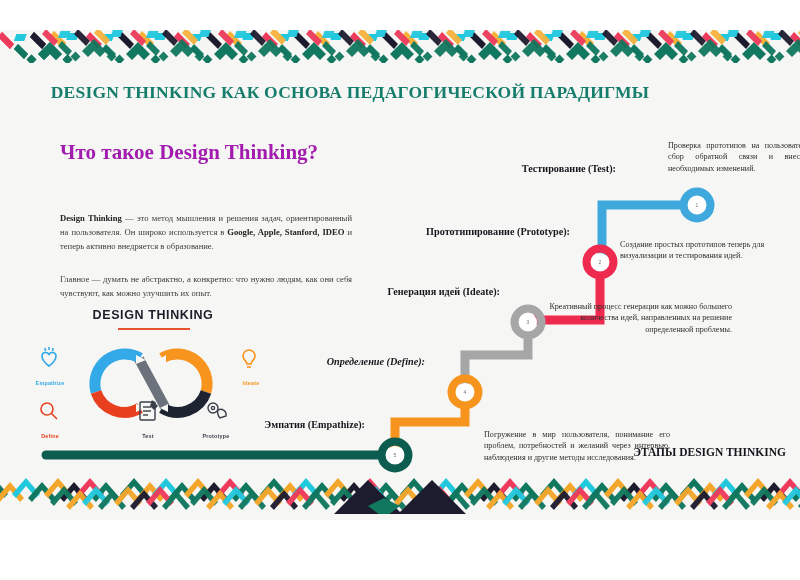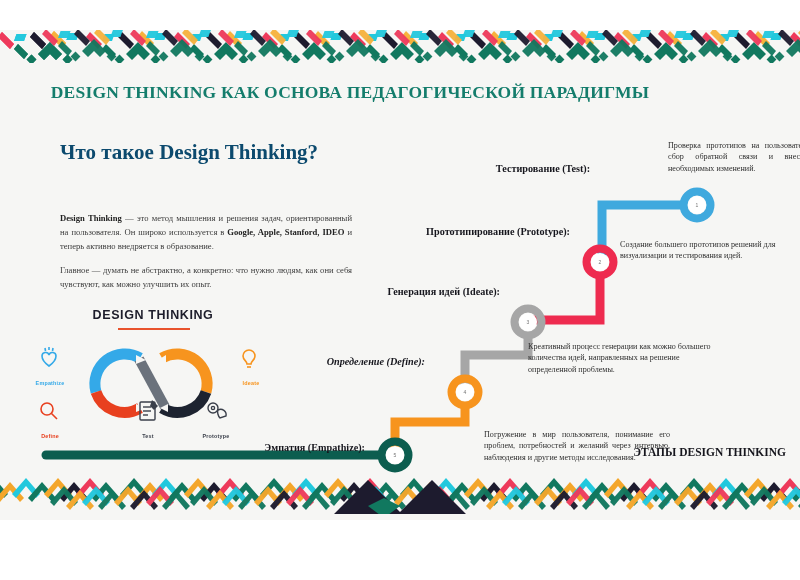--- a/index.html
+++ b/index.html
@@ -42,35 +42,35 @@
     white-space: nowrap;
   }
 
   
   .subtitle {
     position: absolute;
     left: 60px; top: 110px;
     font-family: "Liberation Serif", serif;
     font-weight: bold;
     font-size: 21px;
-    color: #0c4a6e;
+    color: #a21caf;
     text-align: right;
   }
   .body-text {
     position: absolute;
     left: 60px; top: 182px;
     width: 292px;
     font-family: "Liberation Serif", serif;
     font-size: 8.6px;
     line-height: 1.62;
     color: #3b3b3b;
     text-align: justify;
   }
   .body-text b { font-weight: bold; color: #222; }
-  .body-text p + p { margin-top: 10px; }
+  .body-text p + p { margin-top: 19px; }
 
   
   .logo-block {
     position: absolute;
     left: 18px; top: 278px;
     width: 270px; height: 125px;
   }
   .logo-title {
     position: absolute;
     left: 0; top: 0; width: 270px;
@@ -273,29 +273,29 @@
     <circle cx="395" cy="425" r="13.5" fill="none" stroke="#0c5d4f" stroke-width="8"></circle>
     <circle cx="395" cy="425" r="9" fill="#ffffff"></circle>
   </svg>
 
   <div class="node-num" style="left:687px; top:172px; width:20px;">1</div>
   <div class="node-num" style="left:590px; top:229px; width:20px;">2</div>
   <div class="node-num" style="left:518px; top:289px; width:20px;">3</div>
   <div class="node-num" style="left:455px; top:359px; width:20px;">4</div>
   <div class="node-num" style="left:385px; top:422px; width:20px;">5</div>
 
-  <div class="stage-label" style="left:443px; top:133px; width:200px;text-align:center;">Тестирование (Test):</div>
+  <div class="stage-label" style="left:416px; top:133px; width:200px;">Тестирование (Test):</div>
   <div class="stage-label" style="left:320px; top:196px; width:250px;">Прототипирование (Prototype):</div>
   <div class="stage-label" style="left:300px; top:256px; width:200px;text-align:right;">Генерация идей (Ideate):</div>
   <div class="stage-label" style="left:230px; top:326px; width:195px;font-style:italic;">Определение (Define):</div>
-  <div class="stage-label" style="left:180px; top:389px; width:185px;margin-top:23px;">Эмпатия (Empathize):</div>
+  <div class="stage-label" style="left:180px; top:389px; width:185px;">Эмпатия (Empathize):</div>
 
   <div class="stage-desc" style="left:668px; top:110px; width:148px;">Проверка прототипов на пользователях, сбор обратной связи и внесение необходимых изменений.</div>
-  <div class="stage-desc" style="left:620px; top:209px; width:166px; text-align:left;">Создание большего прототипов решений для визуализации и тестирования идей.</div>
-  <div class="stage-desc" style="left:528px; top:271px; width:188px; text-align:left;margin-top:40px;">Креативный процесс генерации как можно большего количества идей, направленных на решение определенной проблемы.</div>
+  <div class="stage-desc" style="left:620px; top:209px; width:166px; text-align:left;">Создание простых прототипов теперь для визуализации и тестирования идей.</div>
+  <div class="stage-desc" style="left:544px; top:271px; width:188px; text-align:right;">Креативный процесс генерации как можно большего количества идей, направленных на решение определенной проблемы.</div>
   <div class="stage-desc" style="left:440px; top:399px; width:186px;margin-left:44px;">Погружение в мир пользователя, понимание его проблем, потребностей и желаний через интервью, наблюдения и другие методы исследования.</div>
 
   <div class="stages-caption">ЭТАПЫ DESIGN THINKING</div>
 
   <div class="bottom-band">
     <svg width="800" height="58" viewBox="0 0 800 58" xmlns="http://www.w3.org/2000/svg">
       <defs>
         <g id="chev-set">
           <path d="M0 30 L14 14 L28 30 L24 34 L14 22 L4 34 Z" fill="#11785f"></path>
           <path d="M16 34 L30 18 L44 34 L40 38 L30 26 L20 38 Z" fill="#f4a62a"></path>

